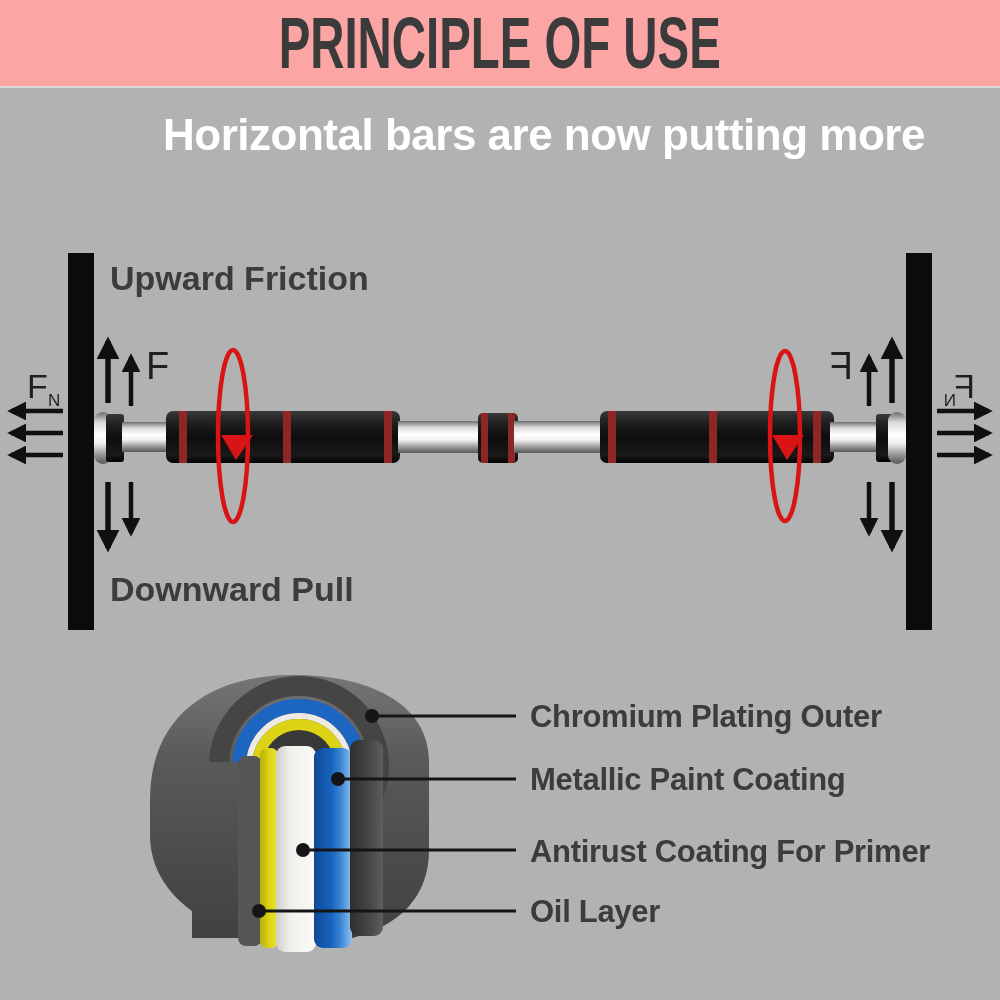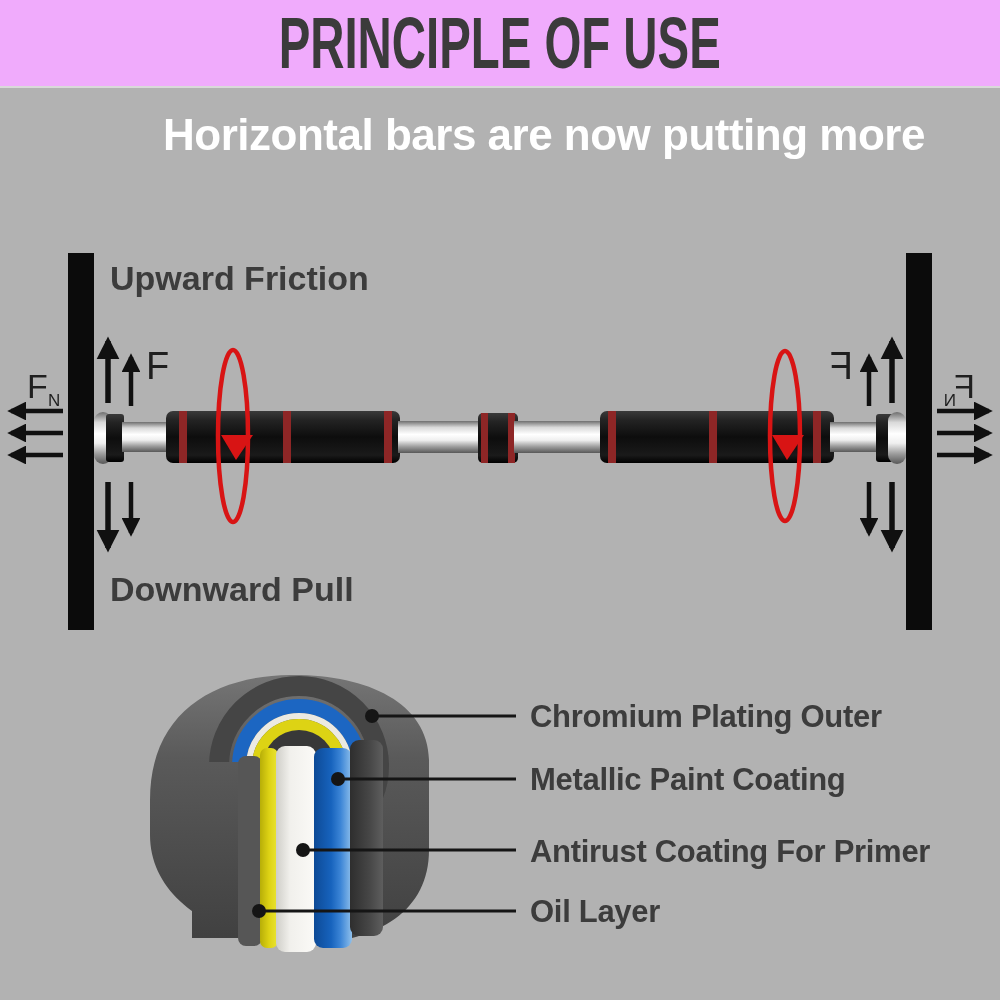--- a/index.html
+++ b/index.html
@@ -1,19 +1,19 @@
 <!DOCTYPE html>
 <html><head>
 <meta charset="utf-8">
 <style>
   html,body{margin:0;padding:0;background:#ffffff;}
   .page{position:relative;width:1000px;height:1000px;overflow:hidden;
         font-family:"Liberation Sans",sans-serif;background:#ffffff;}
   .title-band{position:absolute;top:0;left:0;width:1000px;height:86px;
-        display:flex;align-items:center;justify-content:center;background:#f0abfc;}
+        display:flex;align-items:center;justify-content:center;background:#fca5a5;}
   .title-band h1{margin:0;font-size:64px;font-weight:bold;color:#3b3b3b;
         letter-spacing:0px;transform:scale(0.74,1.12);white-space:nowrap;}
   .gray-band{position:absolute;top:86px;left:0;width:1000px;height:914px;
         background:#b2b2b2;border-top:2px solid #d9d9d9;}
   .subtitle{position:absolute;top:112px;left:0;width:1000px;text-align:center;
         color:#ffffff;font-weight:bold;font-size:44px;line-height:45px;letter-spacing:-0.5px;margin-left:44px;}
   svg.diagram{position:absolute;top:0;left:0;}
   svg text{font-family:"Liberation Sans",sans-serif;}
   .lbl{font-weight:bold;fill:#3c3c3c;}
 </style>

